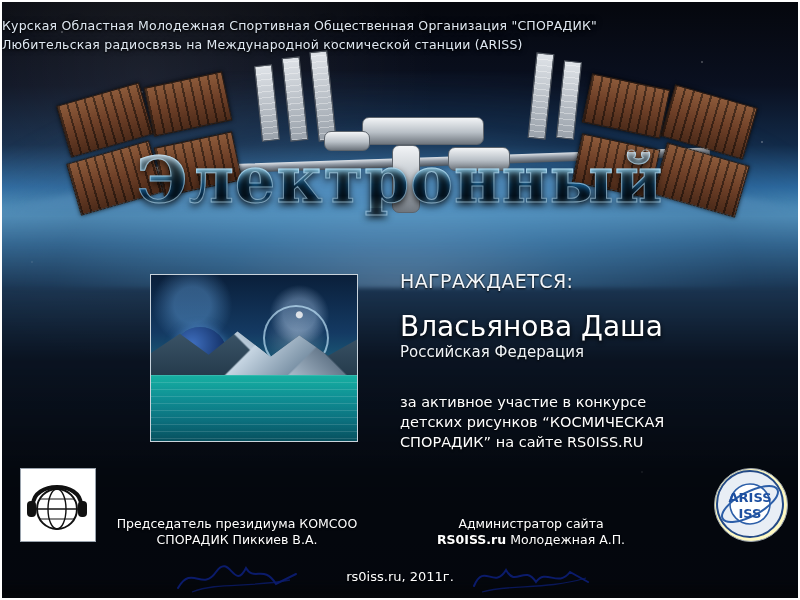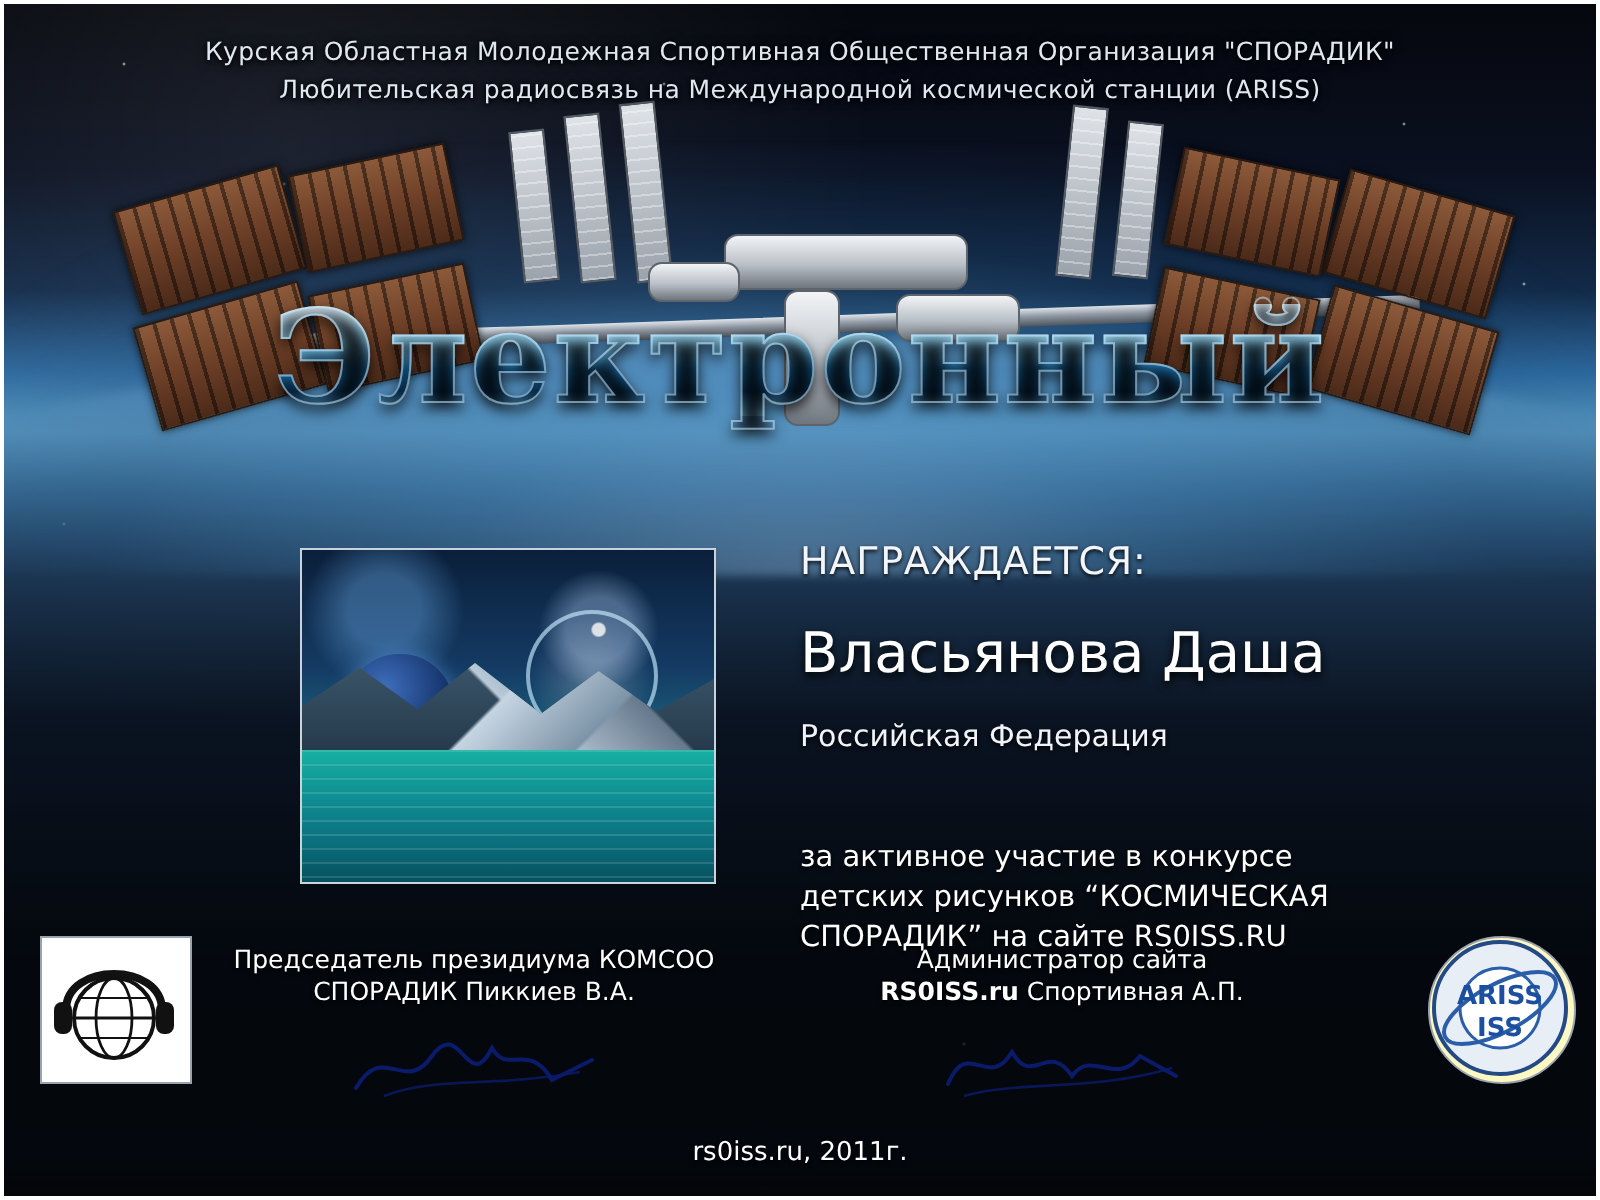--- a/index.html
+++ b/index.html
@@ -119,21 +119,20 @@
     border-radius: 7px;
     border: 1px solid #5d646c;
   }
 
   
   .header {
     position: absolute;
     top: 14px;
     left: 0;
     width: 100%;
-    text-align: center;
     color: #dfe8f2;
     font-size: 12.5px;
     line-height: 19px;
     text-shadow: 0 1px 2px #000, 0 0 6px #000;
     letter-spacing: .2px;
   }
 
   
   .title-block {
     position: absolute;
@@ -236,41 +235,42 @@
     color: #f2f6fa;
     text-shadow: 0 1px 2px #000;
   }
   .award-name {
     margin-top: 18px;
     font-size: 28px;
     color: #ffffff;
     text-shadow: 0 2px 4px #000;
   }
   .award-country {
-    margin-top: 16px;
+    margin-top: 0;
     font-size: 15px;
     color: #f0f4f8;
     text-shadow: 0 1px 2px #000;
   }
   .award-reason {
-    margin-top: 42px;
+    margin-top: 31px;
     font-size: 14.5px;
     line-height: 20px;
     color: #ffffff;
     text-shadow: 0 1px 2px #000;
   }
 
   
   .sig {
     position: absolute;
     color: #fff;
     font-size: 12.5px;
     line-height: 16px;
     text-shadow: 0 1px 2px #000;
     text-align: center;
+    margin-top: 44px;
   }
   .sig.left  { left: 95px;  top: 470px; width: 280px; }
   .sig.right { left: 404px; top: 470px; width: 250px; }
   .sig b { font-weight: bold; }
   .scribble {
     display: block;
     margin: 10px auto 0;
   }
 
   
@@ -361,21 +361,21 @@
     <div>СПОРАДИК Пиккиев В.А.</div>
     <svg class="scribble" width="130" height="40" viewBox="0 0 130 40">
       <path d="M6 30 C 20 6, 30 34, 44 14 S 62 34, 74 10 C 82 24, 92 6, 104 26 L 124 16" fill="none" stroke="#0b1b6b" stroke-width="2" stroke-linecap="round"></path>
       <path d="M20 34 C 46 24, 74 30, 118 22" fill="none" stroke="#0b1b6b" stroke-width="1.3" opacity=".8"></path>
     </svg>
   </div>
 
   <div class="sig right">
     <div>Администратор сайта</div>
     <div>
-      <b>RS0ISS.ru</b><span> Спортивная А.П.</span>
+      <b>RS0ISS.ru</b><span> Молодежная А.П.</span>
     </div>
     <svg class="scribble" width="130" height="40" viewBox="0 0 130 40">
       <path d="M8 28 C 18 4, 28 32, 40 12 C 50 30, 58 6, 70 24 C 80 10, 92 30, 104 14 L 122 24" fill="none" stroke="#0b1b6b" stroke-width="2" stroke-linecap="round"></path>
       <path d="M16 34 C 44 26, 80 32, 120 20" fill="none" stroke="#0b1b6b" stroke-width="1.3" opacity=".8"></path>
     </svg>
   </div>
 
   <div class="logo logo-left">
     <svg width="72" height="70" viewBox="0 0 72 70">
       <circle cx="36" cy="40" r="20" fill="none" stroke="#111" stroke-width="2"></circle>

